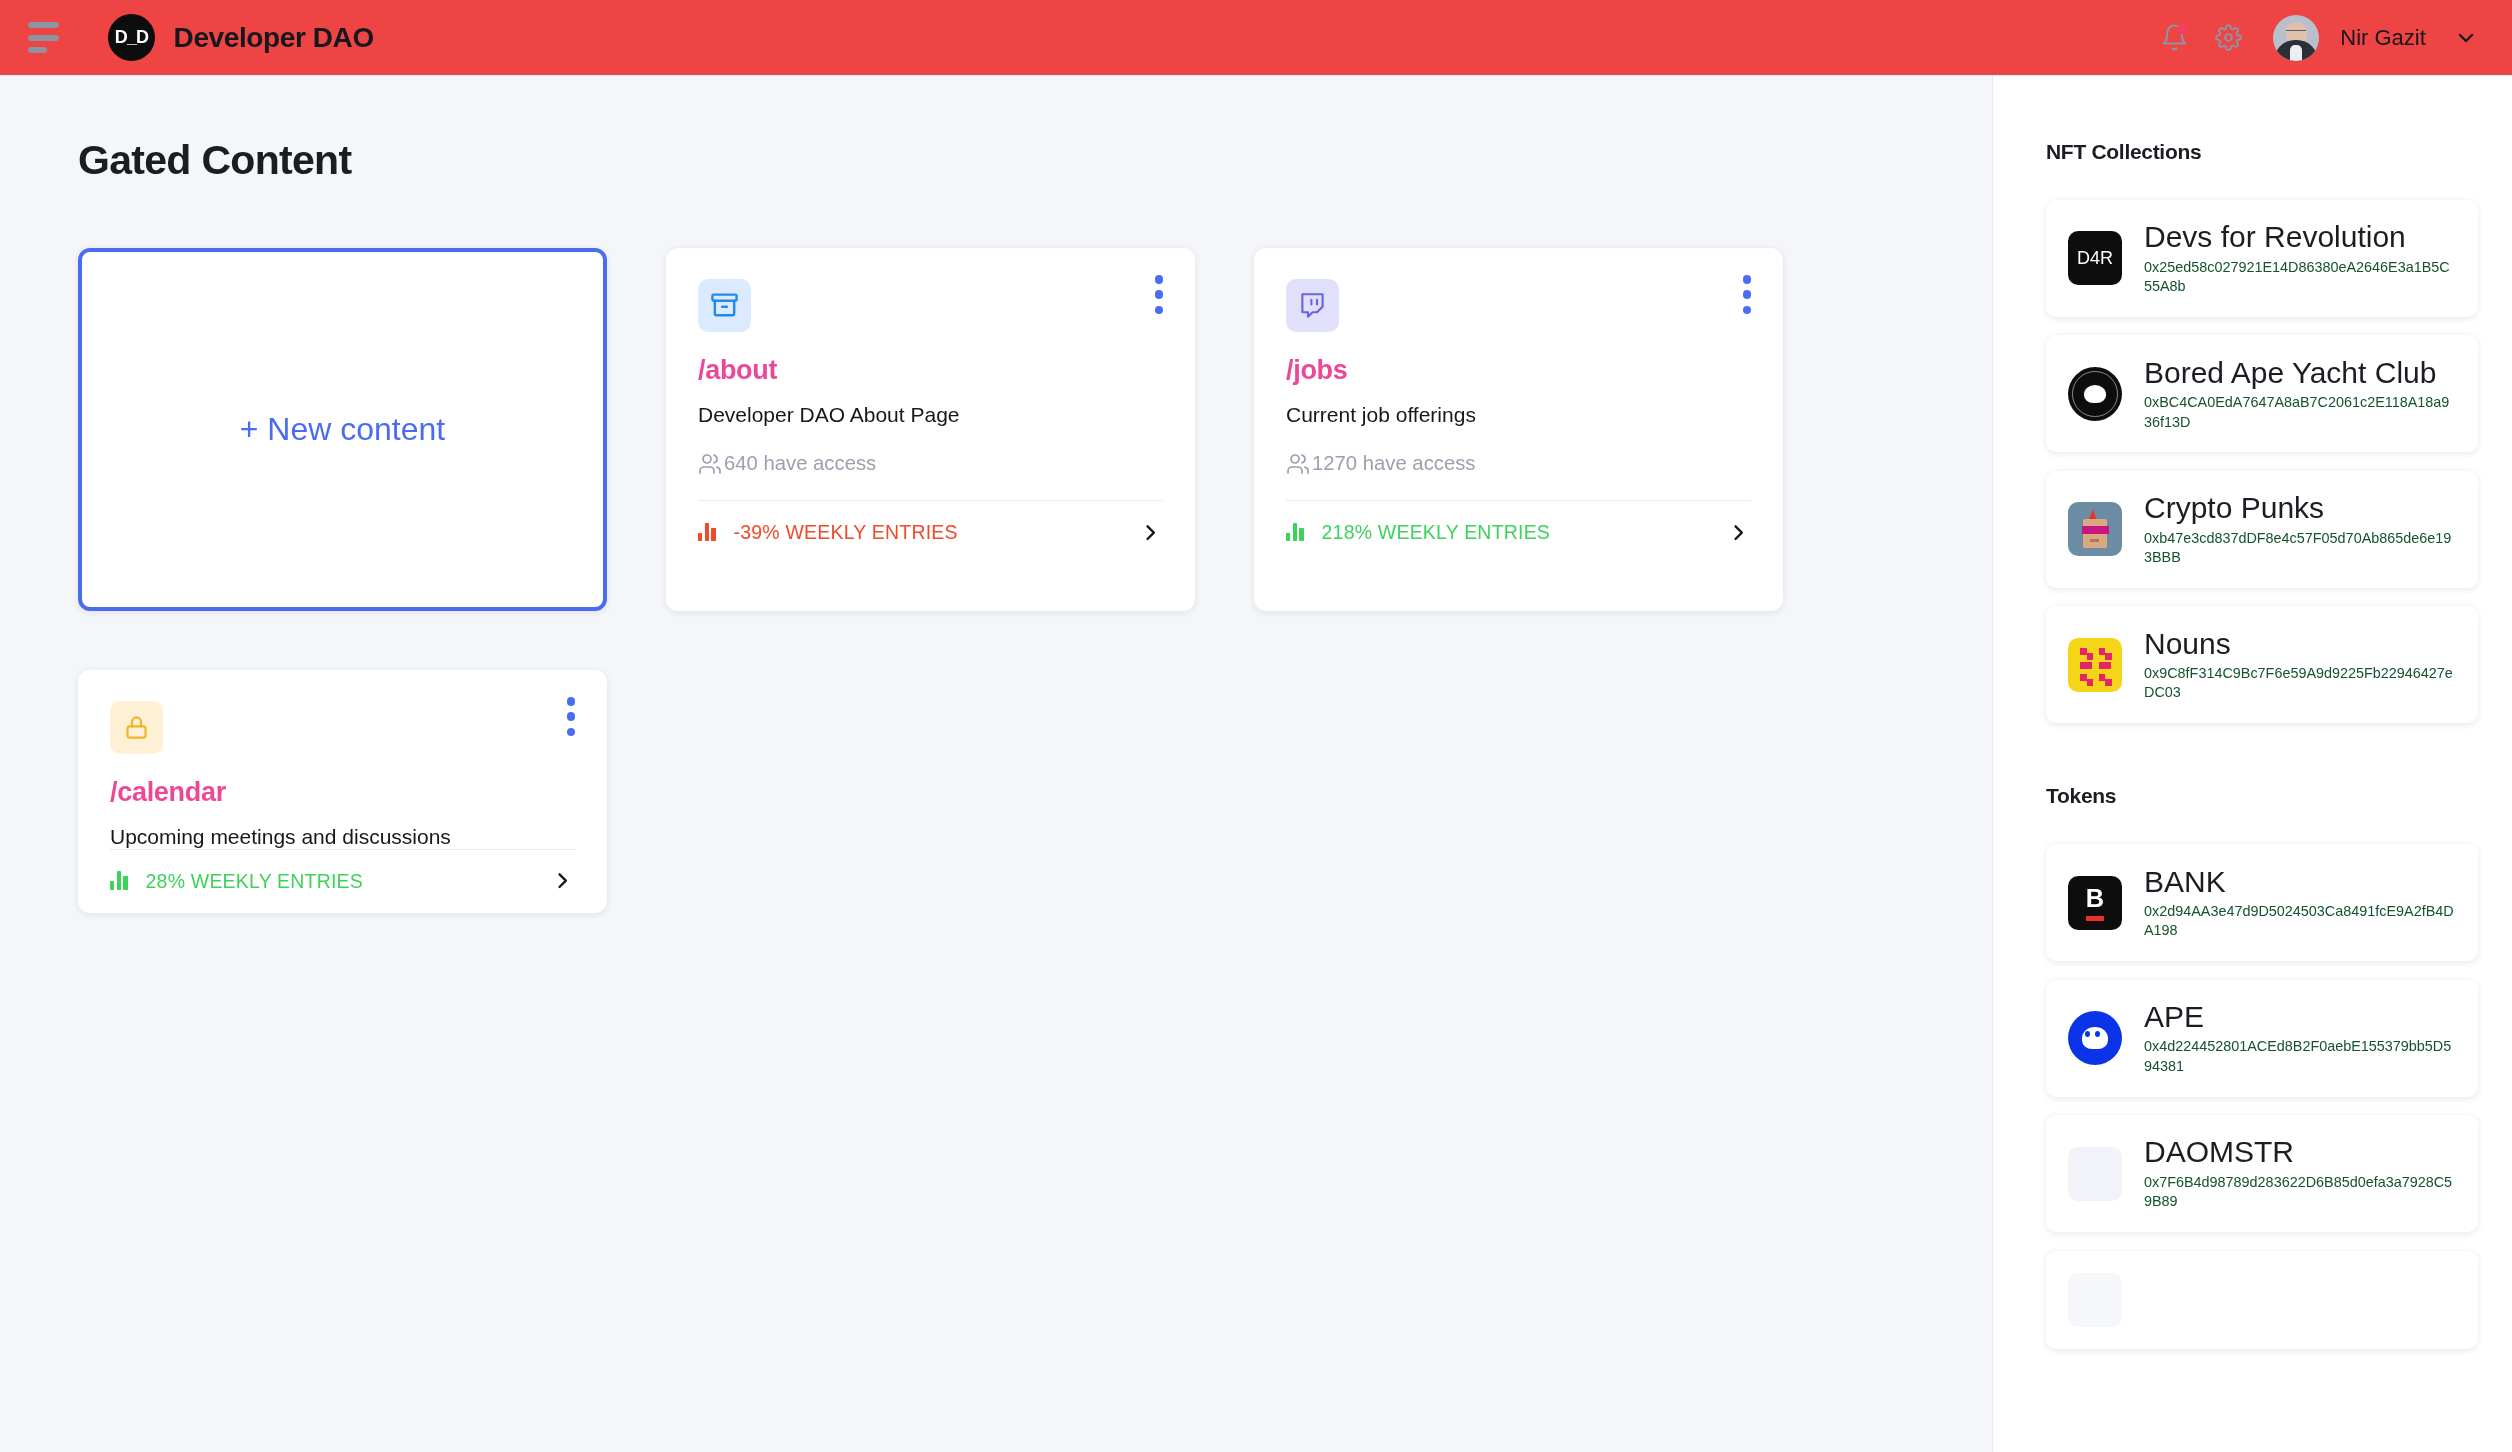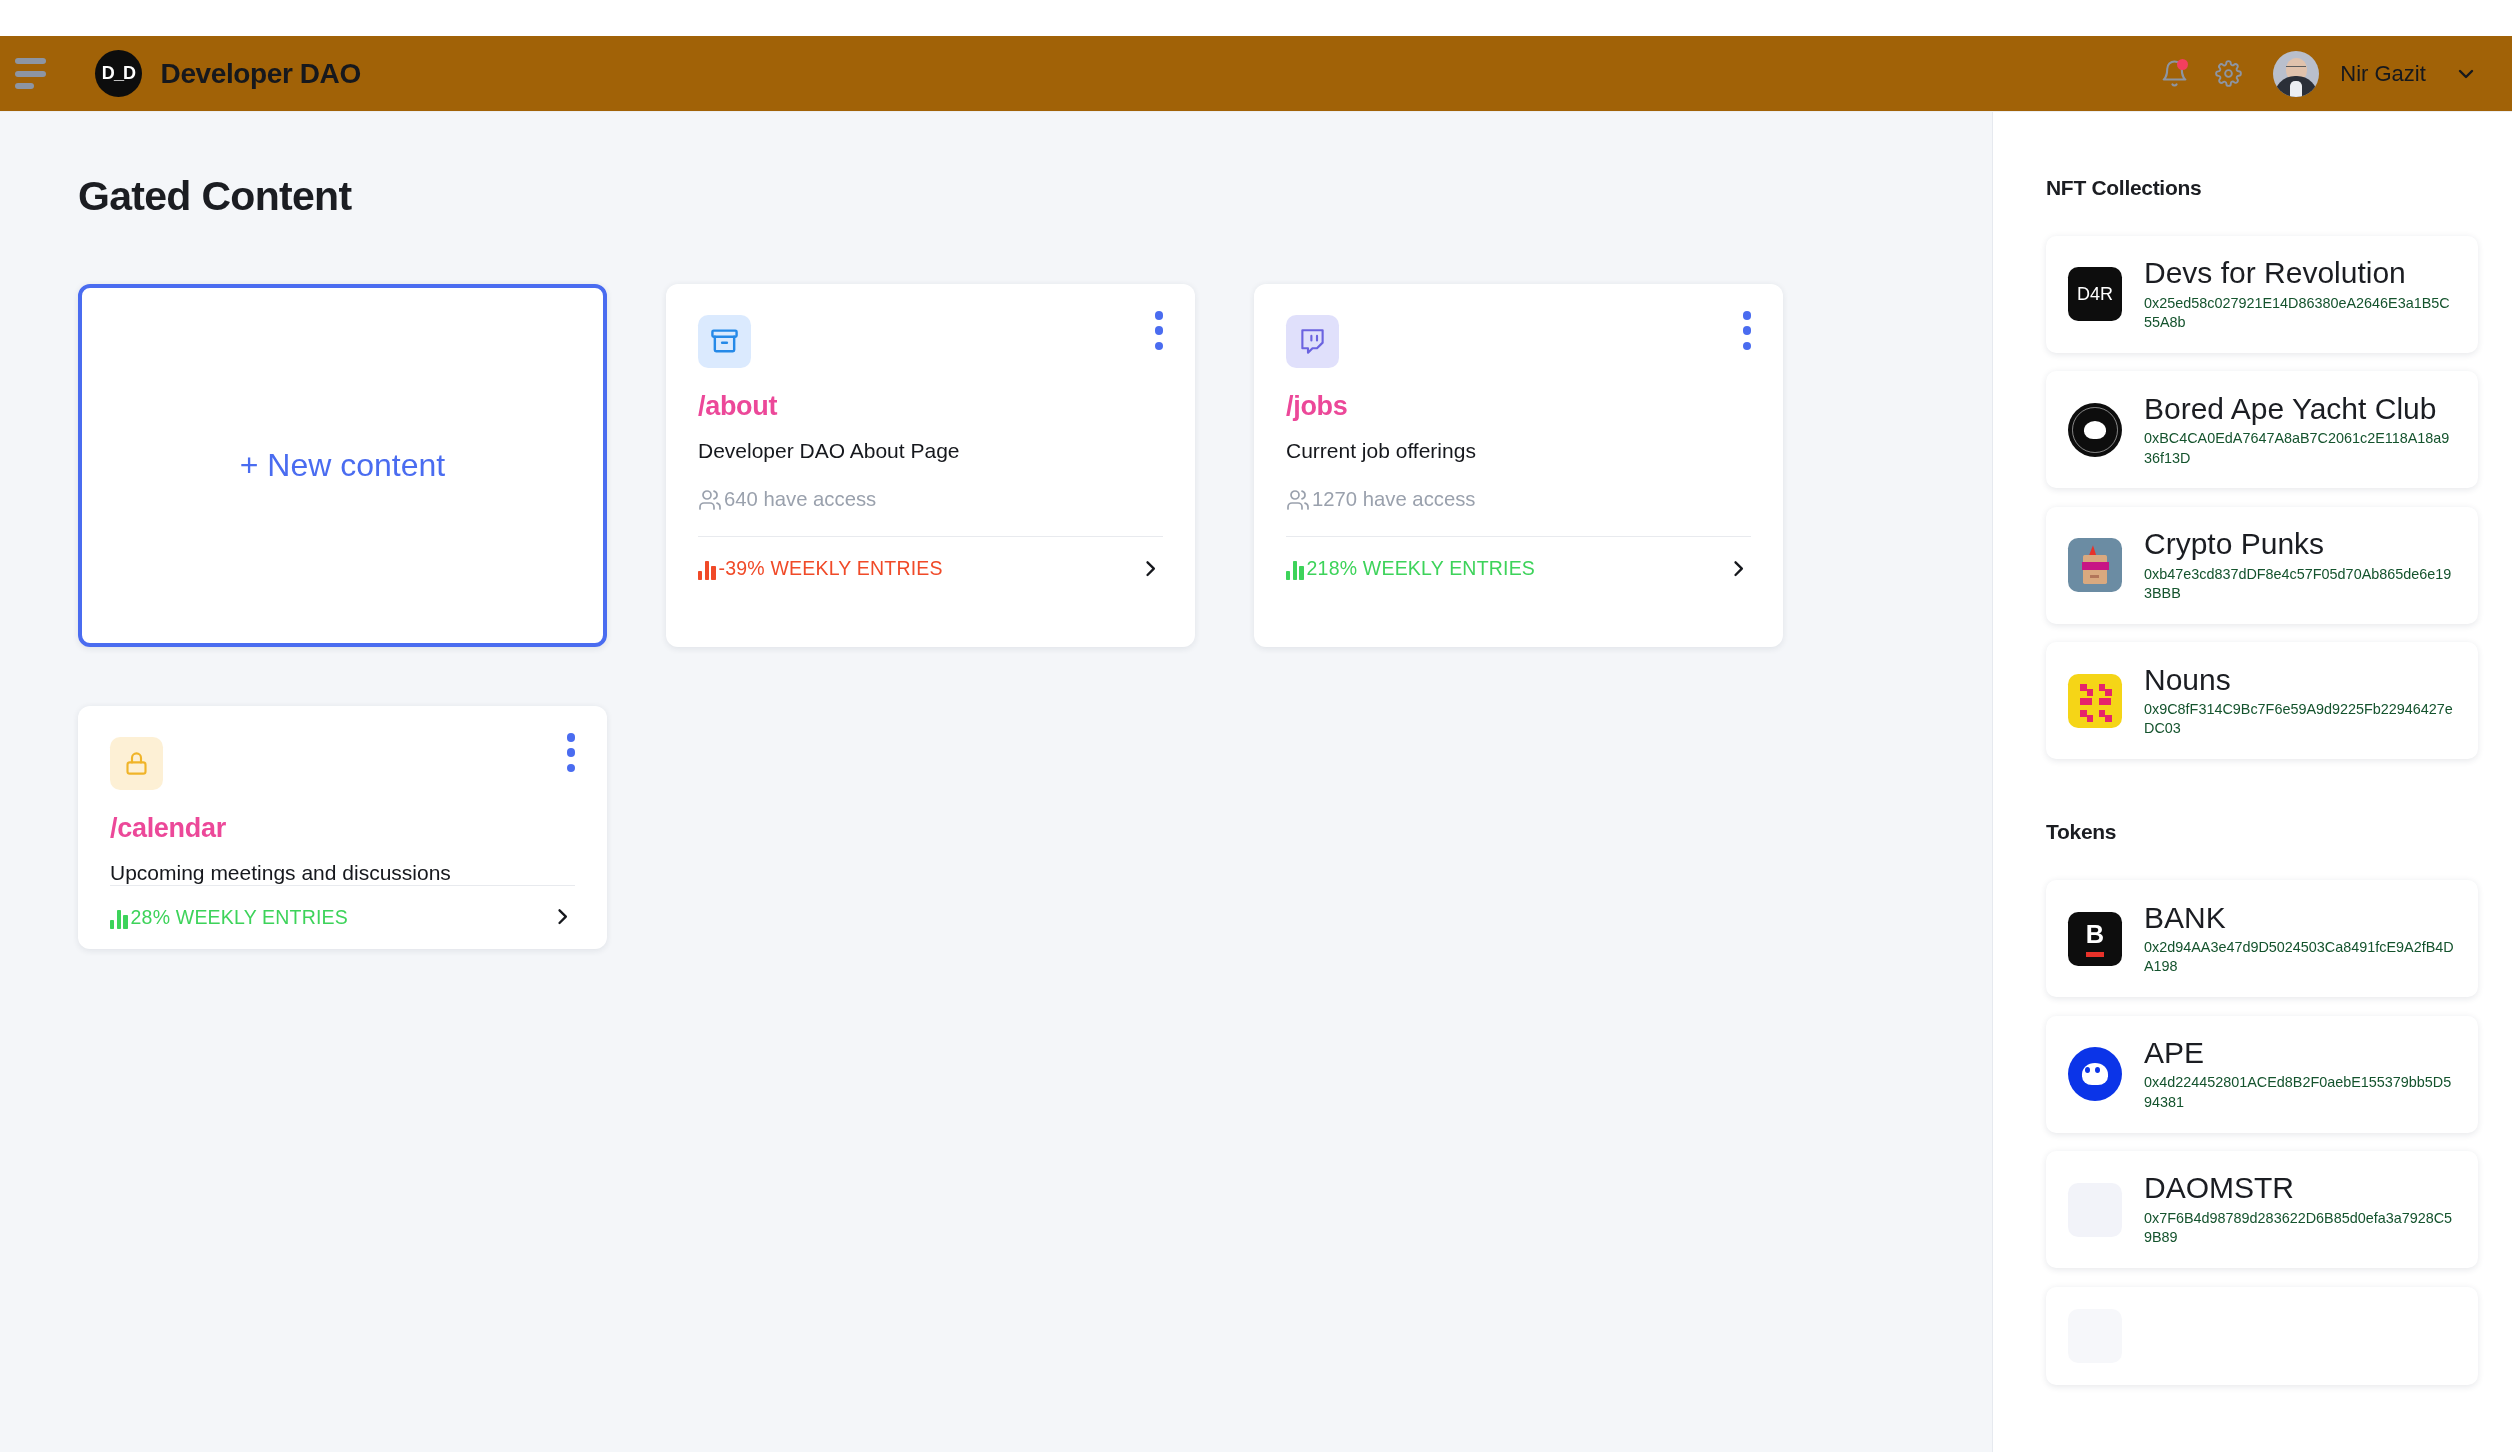--- a/index.html
+++ b/index.html
@@ -5,23 +5,23 @@
   * { box-sizing: border-box; margin: 0; padding: 0; }
   html, body {
     width: 2512px; height: 1453px;
     font-family: "Liberation Sans", sans-serif;
     background: #ffffff; overflow: hidden;
   }
   .app { width: 2512px; height: 1453px; display: flex; flex-direction: column; }
 
   
   .header {
-    height: 76px; flex: 0 0 76px; background: #a16207;
-    display: flex; align-items: center; padding: 0 34px 0 12px;
-    border-bottom: 0.8px solid #eceef2; position: relative; z-index: 5; margin-top: 36px;
+    height: 76px; flex: 0 0 76px; background: #ef4444;
+    display: flex; align-items: center; padding: 0 34px 0 25px;
+    border-bottom: 0.8px solid #eceef2; position: relative; z-index: 5;
   }
   .hamburger { width: 39px; height: 34px; display: flex; flex-direction: column;
     justify-content: center; gap: 6.8px; cursor: pointer; padding-left: 3.4px; }
   .hamburger span { height: 6px; border-radius: 3.4px; background: #8d95a3; display:block; }
   .hamburger span:nth-child(1) { width: 30.5px; }
   .hamburger span:nth-child(2) { width: 30.5px; }
   .hamburger span:nth-child(3) { width: 18.6px; }
 
   .brand { display: flex; align-items: center; gap: 18.6px; margin-left: 44px; }
   .brand-logo {
@@ -86,21 +86,21 @@
     gap: 6.8px; cursor: pointer; }
   .dots i { width: 8.5px; height: 8.5px; border-radius:50%; background:#4a6cf0; display:block; }
 
   .card-name { margin-top: 23px; font-size: 27px; font-weight: bold; color: #ec4899; letter-spacing:-0.3px; }
   .card-desc { margin-top: 17px; font-size: 21px; color: #16181d; }
   .card-access { margin-top: 25.4px; display:flex; align-items:center; gap: 2px;
     font-size: 20.3px; color: #9aa1ad; padding-bottom: 24px; }
 
   .card-footer { margin: 0 32px; border-top: 0.8px solid #e8eaee;
     height: 64px; display:flex; align-items:center; justify-content:space-between; cursor:pointer; }
-  .trend { display:flex; align-items:flex-end; gap: 3px; font-size: 19.5px; letter-spacing: 0.2px; }
+  .trend { display:flex; align-items:flex-start; gap: 18px; font-size: 19.5px; letter-spacing: 0.2px; }
   .trend.up { color: #3dd35a; }
   .trend.down { color: #f04a28; }
   .bars { display:flex; align-items:flex-end; gap: 2.5px; height: 20.3px; }
   .bars i { width: 4.2px; border-radius:0.8px; display:block; }
   .bars.up i { background:#3dd35a; }
   .bars.down i { background:#f04a28; }
   .bars i:nth-child(1){ height: 8.5px; }
   .bars i:nth-child(2){ height: 18.6px; }
   .bars i:nth-child(3){ height: 13.6px; }
 

